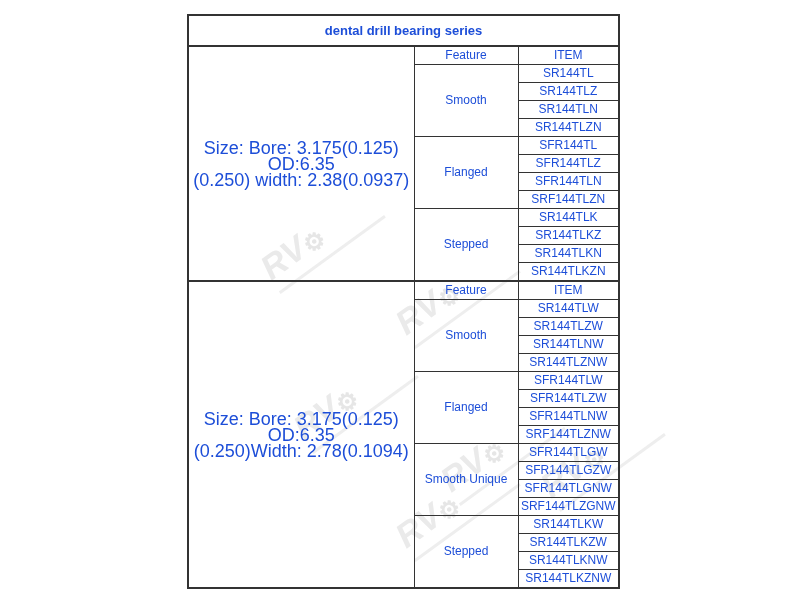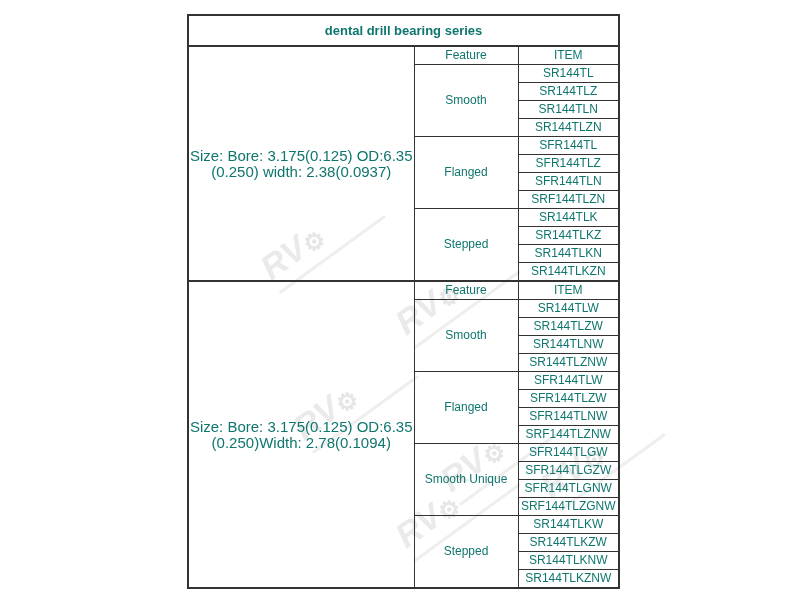--- a/index.html
+++ b/index.html
@@ -9,25 +9,25 @@
   #wm-layer{position:absolute;inset:0;}
   .wm{position:absolute;width:130px;transform:rotate(-36deg);color:#eaeaea;
       font-weight:bold;font-style:italic;font-size:34px;line-height:34px;
       border-bottom:3px solid #eeeeee;padding-bottom:2px;}
   .wm .wm-gear{font-size:24px;font-style:normal;vertical-align:-2px;color:#e6e6e6;}
   
   #spec-table{position:absolute;left:187px;top:14px;width:431px;
               border-collapse:collapse;table-layout:fixed;background:transparent;
               border:2px solid #333333;}
   #spec-table td{border:1px solid #333333;padding:0;height:17px;line-height:17px;
-                 font-size:12px;color:#0f766e;text-align:center;vertical-align:middle;
+                 font-size:12px;color:#1d4ed8;text-align:center;vertical-align:middle;
                  overflow:hidden;white-space:nowrap;}
   #spec-table td.title-cell{height:29px;font-weight:bold;font-size:13px;
                             border-bottom:2px solid #333333;}
-  #spec-table td.size-cell{font-size:15px;line-height:16px;white-space:normal;}
+  #spec-table td.size-cell{font-size:18px;line-height:16px;white-space:normal;}
   #spec-table tr.section2-start td{border-top:2px solid #333333;}
 </style>
 </head>
 <body>
 
 <div id="screen">
 
   <div id="wm-layer">
     <div class="wm" style="left:255px;top:215px"><span>RV</span><span class="wm-gear">⚙</span></div>
     <div class="wm" style="left:390px;top:270px"><span>RV</span><span class="wm-gear">⚙</span></div>

